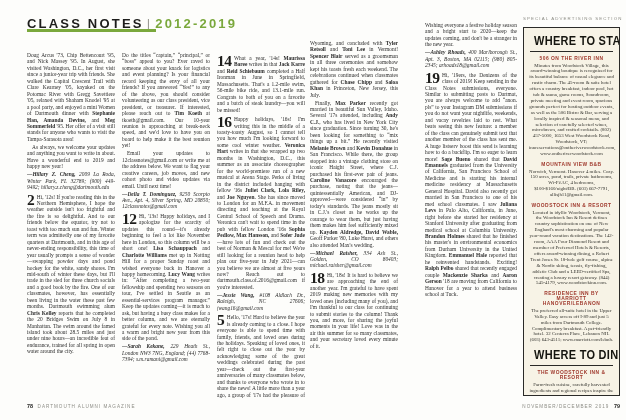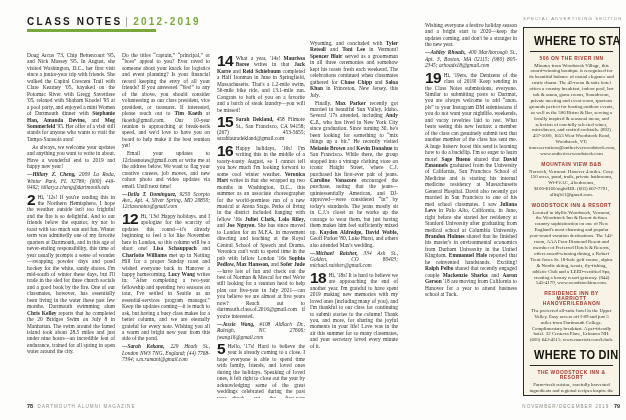--- a/index.html
+++ b/index.html
@@ -7,21 +7,21 @@
     width:626px;height:420px;position:relative;overflow:hidden;
     background:#fdfdfb;
     font-family:"Liberation Serif","DejaVu Serif",serif;
     color:#2b2b2b;
     -webkit-font-smoothing:antialiased;
   }
   
   .kicker{
     position:absolute;left:27px;top:16px;
     font-family:"Liberation Sans","DejaVu Sans",sans-serif;
-    font-size:10px;font-weight:bold;letter-spacing:2.2px;color:#1d1d1b;
+    font-size:13px;font-weight:bold;letter-spacing:2.2px;color:#1d1d1b;
     white-space:nowrap;
   }
   .kicker .pipe{color:#9a9a93;font-weight:normal;margin:0 3px;}
   .kicker .years{color:#7aa83c;}
   .kicker-rule{
     position:absolute;left:27px;top:29px;width:129px;height:2.5px;
     background:#7aa83c;
   }
   .advert-label{
     position:absolute;left:523px;top:16px;width:97px;
@@ -41,21 +41,21 @@
   .col5{left:425px;top:22px;height:358px;width:92px;}
   .col p{margin:0 0 1.5px 0;}
   .col p.para{text-indent:5px;}
   .col p.first{text-indent:0;}
   .col .b{font-weight:bold;}
   .col p.sig{font-style:italic;text-indent:0;margin-bottom:3px;}
   .col p.sig .b{font-style:italic;}
   .class-section{margin-top:3px;}
   .dropcap{
     float:left;
-    font-family:Liberation Sans, sans-serif;
+    font-family:Liberation Serif, serif;
     font-weight:bold;font-size:15.5px;line-height:12.5px;
     letter-spacing:-0.5px;margin:0 2.5px 0 0;color:#1d1d1b;
   }
   
   .sidebar{
     position:absolute;left:523px;top:27px;width:97px;height:369px;
     background:#f7f3e6;border:1px solid #2a2a28;box-sizing:border-box;
     padding:4px 5px 3px 5px;overflow:hidden;
   }
   .sb-title{
@@ -115,24 +115,20 @@
         <p class="para first"><span>Hi, '13s! Happy holidays, and I apologize for the scarcity of updates this round—it's already beginning to feel a lot like November here in London, so this column will be a short one! </span><span class="b">Lisa Schauppach</span><span> and </span><span class="b">Charlotte Williams</span><span> met up in Notting Hill for a proper Sunday roast and wished everyone back in Hanover a happy homecoming. </span><span class="b">Lucy Wang</span><span> writes in: “After completing a two-year fellowship and spending two seasons on tour, I've settled in Seattle as an essential-services program manager.” Keep the updates coming—it is much to ask, but having a busy class makes for a better column, and we are eternally grateful for every note. Wishing you all a warm and bright new year from this side of the pond.</span></p>
       </div>
       <p class="sig"><span class="b">—Sarah Kekane,</span><span> 229 Heath St., London NW3 7NG, England; (44) 7768-7394; s.m.ramani@gmail.com</span></p>
     </div>
     <div class="col col3">
       <div class="class-section">
         <span class="dropcap">14</span>
         <p class="para first"><span>What a year, '14s! </span><span class="b">Maurissa Baree</span><span> writes in that </span><span class="b">Jack Karre</span><span> and </span><span class="b">Reid Schiebaum</span><span> completed a Half Ironman in June in Springfield, Massachusetts. That's a 1.2-mile swim, 56-mile bike ride, and 13.1-mile run. Congrats to both of you on a favorite and a batch of steak laundry—you will be missed!</span></p>
       </div>
       <div class="class-section">
-        <span class="dropcap">15</span>
-        <p class="para first"><span class="b">Sarah Dekland,</span><span> 458 Filmore St., San Francisco, CA 94158; (267) 453-5655; sarahlauradekland@gmail.com</span></p>
-      </div>
-      <div class="class-section">
         <span class="dropcap">16</span>
         <p class="para first"><span>Happy holidays, '16s! I'm writing this in the middle of a toasty-toasty August, so I cannot tell you how much I'm looking forward to some cool winter weather. </span><span class="b">Veronica Hart</span><span> writes in that she wrapped up two months in Washington, D.C., this summer as an associate choreographer for the world-premiere run of a new musical at Arena Stage. Perks of living in the district included hanging with fellow '16s </span><span class="b">Juliet Clark, Lola Riley,</span><span> and </span><span class="b">Joe Nguyen</span><span>. She has since moved to London for an M.F.A. in movement directing and teaching at the Royal Central School of Speech and Drama. Veronica can't wait to spend time in the pub with fellow London '16s </span><span class="b">Sophia Pedlow, Max Hansson,</span><span> and </span><span class="b">Sofer Jude</span><span>—have lots of fun and check out the best of Norman &amp; Mescal for me! We're still looking for a reunion head to help plan our five-year in July 2021—can you believe we are almost at five years now? Reach out to dartmouth.class.of.2016@gmail.com if you're interested.</span></p>
       </div>
       <p class="sig"><span class="b">—Jessie Wang,</span><span> #108 Aldlach Dr., Raleigh, NC 27606; jwang16@gmail.com</span></p>
       <div class="class-section">
         <span class="dropcap">5</span>
         <p class="para first"><span>Hello, '17s! Hard to believe the year is already coming to a close. I hope everyone is able to spend time with family, friends, and loved ones during the holidays. Speaking of loved ones, it felt right to close out the year by acknowledging some of the great weddings celebrated during the past year—check out the first-year anniversaries of many classmates below, and thanks to everyone who wrote in to share the news! A little more than a year ago, a group of '17s had the pleasure of a Dartmouth-y extravaganza with three consecutive weekends of nuptials, conveniently spread across the country: </span></p>
       </div>
     </div>
     <div class="col col4">

